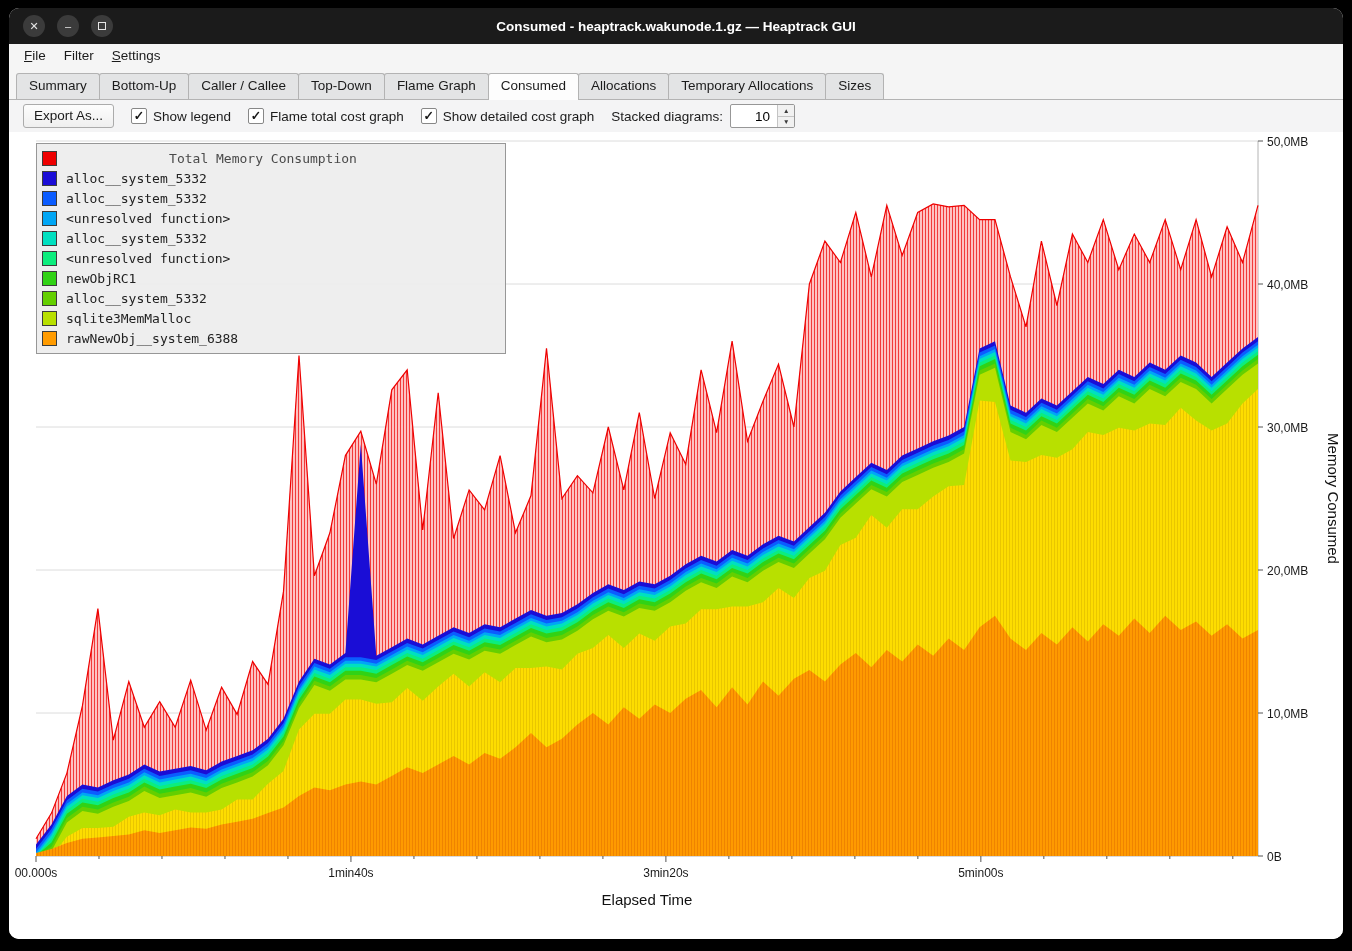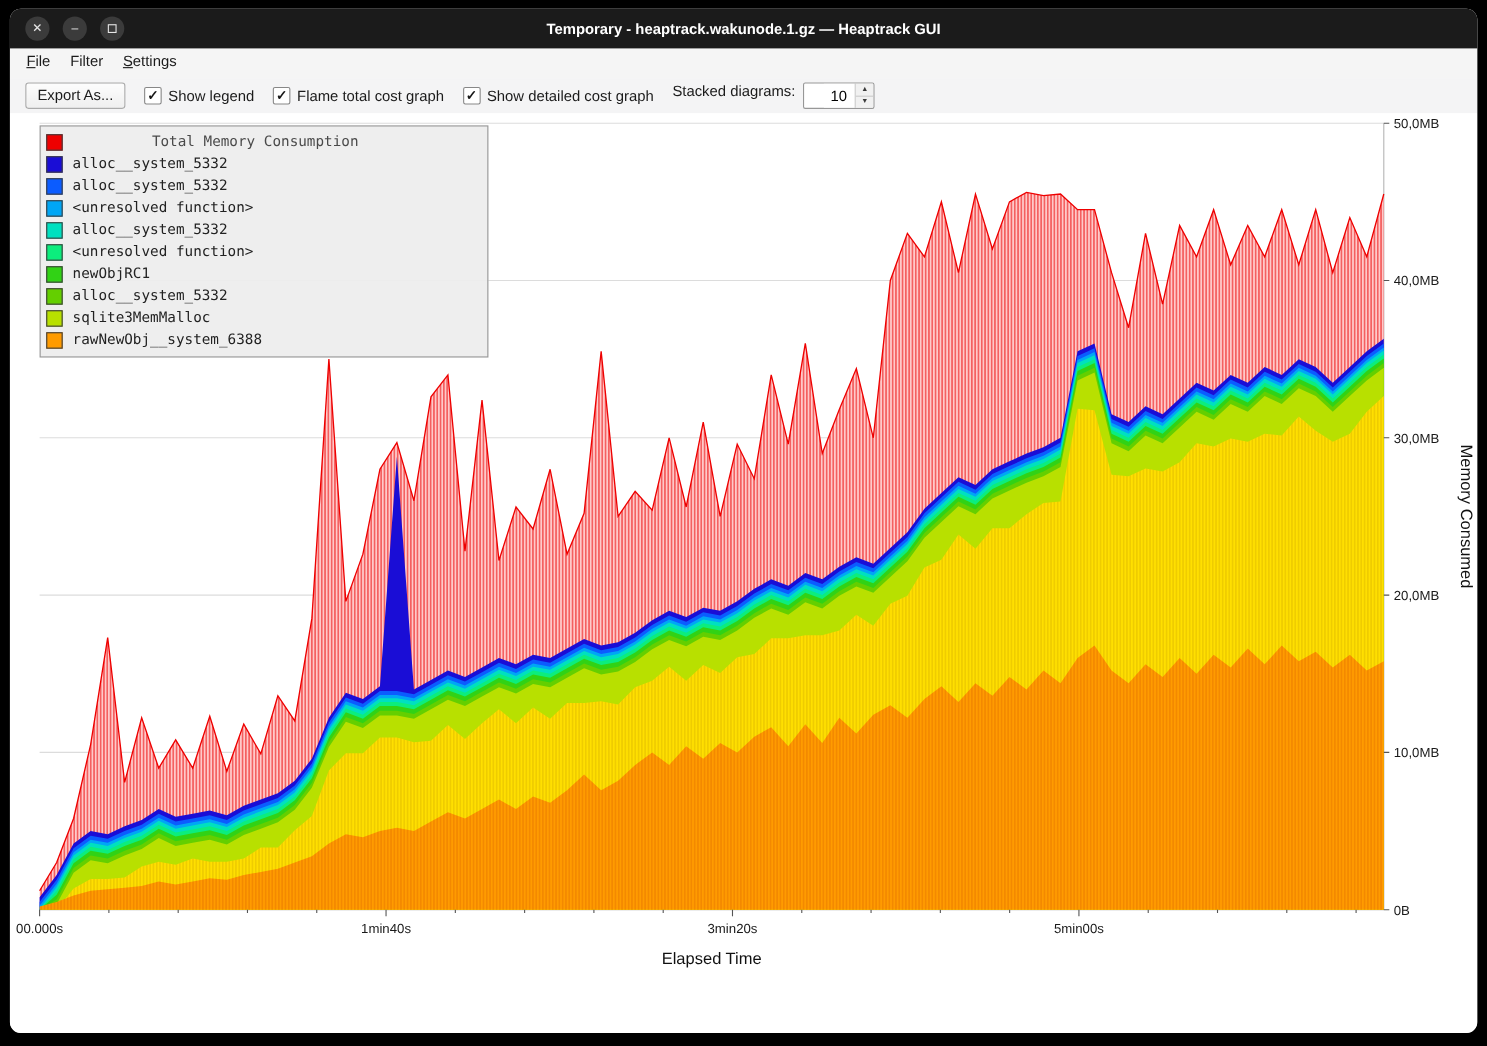--- a/index.html
+++ b/index.html
@@ -28,63 +28,74 @@
          border-radius:3px 3px 0 0; padding:4px 12px 5px 12px; height:26px; margin-right:-1px; white-space:nowrap; }
   .tab.active { background:#fdfdfd; position:relative; z-index:2; margin-bottom:-1px; height:27px; }
 
   
   .toolbar { height:32px; background:#f4f4f5; display:flex; align-items:center; gap:17px; padding-left:14px; flex:none; }
   .btn { border:1px solid #ababab; background:linear-gradient(#fdfdfd,#efefef); border-radius:3px;
          padding:3px 10px 4px 10px; font-size:13.5px; color:#1b1b1b; }
   .check { display:flex; align-items:center; gap:6px; font-size:13.5px; color:#1b1b1b; }
   .cbox { width:16px; height:16px; border:1px solid #878787; background:#fff; border-radius:2px;
           display:flex; align-items:center; justify-content:center; font-size:12.5px; font-weight:bold; color:#161616; line-height:1; }
-  .spin-group { display:flex; align-items:flex-start; gap:7px; font-size:13.5px; color:#1b1b1b; }
+  .spin-group { display:flex; align-items:center; gap:7px; font-size:13.5px; color:#1b1b1b; }
   .spin { display:flex; height:24px; border:1px solid #979797; background:#fff; border-radius:2px; overflow:hidden; }
   .spin input { width:28px; border:none; outline:none; font-size:13.5px; padding-left:6px; font-family:"Liberation Sans",sans-serif;margin-left:18px; }
   .spin-arrows { width:17px; border-left:1px solid #c4c4c4; display:flex; flex-direction:column; }
   .spin-arrows .arr { flex:1; display:flex; align-items:center; justify-content:center; font-size:6.5px;
                       color:#3a3a3a; background:#f1f1f1; }
   .spin-arrows .arr:first-child { border-bottom:1px solid #c4c4c4; }
 
   
   .chart-wrap { position:relative; background:#fff; flex:1; }
   #plot { position:absolute; left:0; top:0; }
   #plot text { font-family:"Liberation Sans", sans-serif; }
 
-  .legend { position:absolute; left:27px; top:11px; width:408px; background:rgba(237,237,237,0.93);
+  .legend { position:absolute; left:27px; top:11px; width:470px; background:rgba(237,237,237,0.93);
             border:1px solid #979797; padding:4px 16px 5px 0; font-family:"DejaVu Sans Mono", monospace;
             font-size:13px; color:#222; }
   .legend-row { display:flex; align-items:center; gap:9px; padding:2px 5px; height:20px; }
   .swatch { width:15px; height:15px; border:1px solid #3c3c3c; flex:none; }
   .legend-head { position:relative; }
   .legend-head .legend-label { position:absolute; left:0; right:0; text-align:center; color:#4a4a4a; }
 </style>
 </head>
 <body>
 
 <div class="window">
 
   <div class="titlebar">
     <div class="win-btns" id="win-btns">
         <span class="win-btn">✕</span>
         <span class="win-btn">–</span>
         <span class="win-btn">
           <span class="sq"></span>
         </span>
       </div>
-    <div class="win-title">Temporary - heaptrack.wakunode.1.gz — Heaptrack GUI</div>
+    <div class="win-title">Consumed - heaptrack.wakunode.1.gz — Heaptrack GUI</div>
   </div>
 
   <div class="menubar" id="menubar">
       <div class="menu-item"><u>F</u>ile</div>
       <div class="menu-item">Filter</div>
       <div class="menu-item"><u>S</u>ettings</div>
     </div>
 
+  <div class="tabbar" id="tabbar">
+      <div class="tab">Summary</div>
+      <div class="tab">Bottom-Up</div>
+      <div class="tab">Caller / Callee</div>
+      <div class="tab">Top-Down</div>
+      <div class="tab">Flame Graph</div>
+      <div class="tab active">Consumed</div>
+      <div class="tab">Allocations</div>
+      <div class="tab">Temporary Allocations</div>
+      <div class="tab">Sizes</div>
+    </div>
 
   <div class="toolbar">
     <button class="btn">Export As...</button>
     <span id="checks" style="display:flex;gap:17px;">
         <span class="check">
           <span class="cbox">✓</span>
           <span>Show legend</span>
         </span>
         <span class="check">
           <span class="cbox">✓</span>

